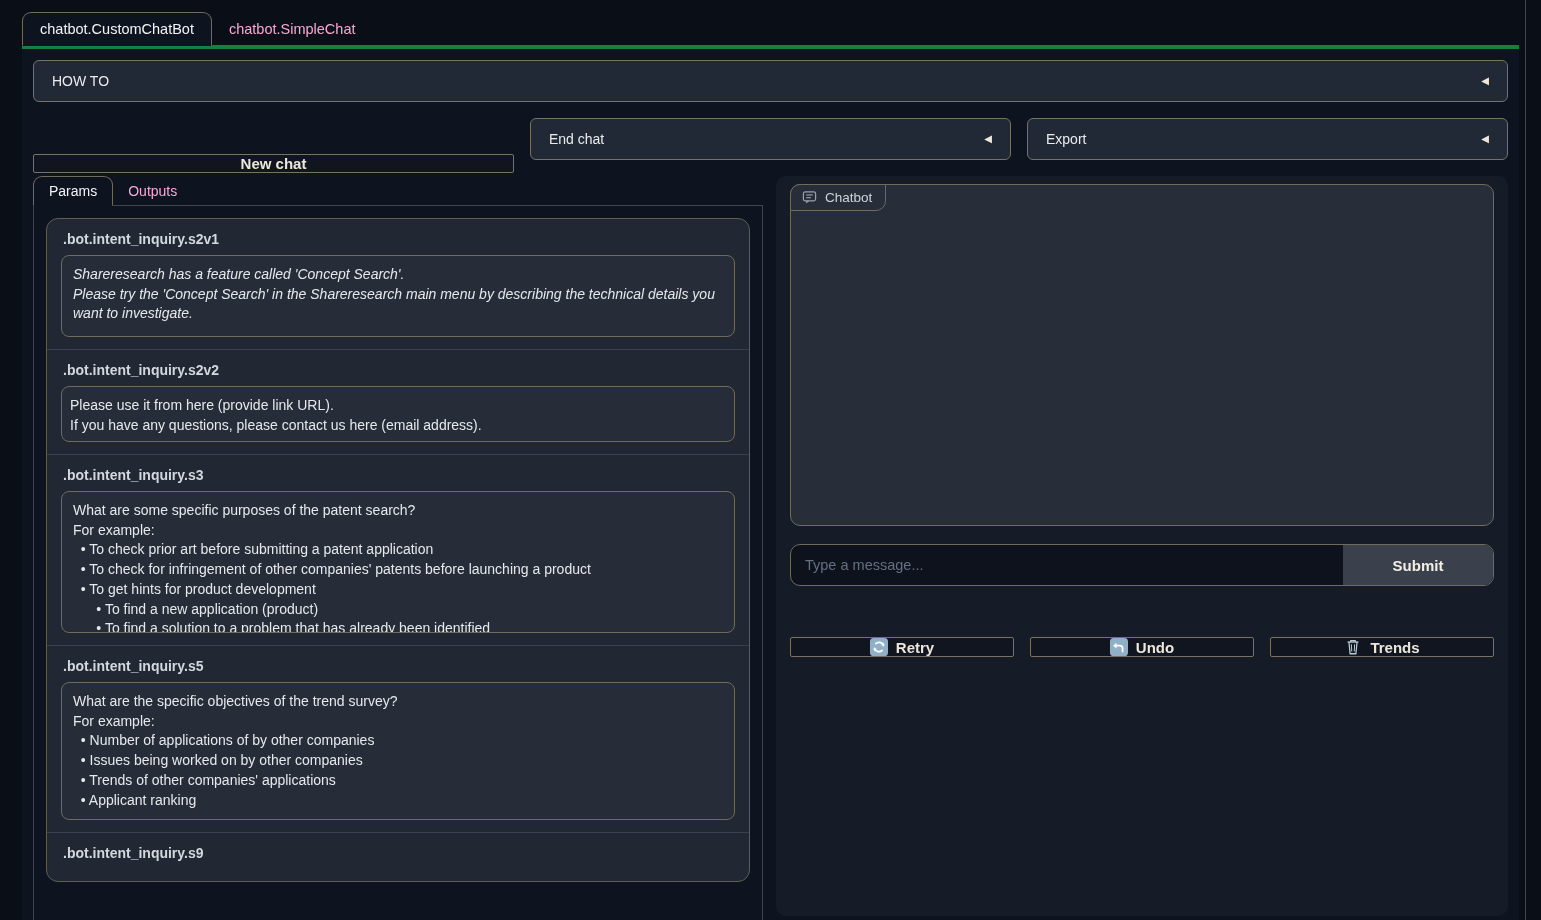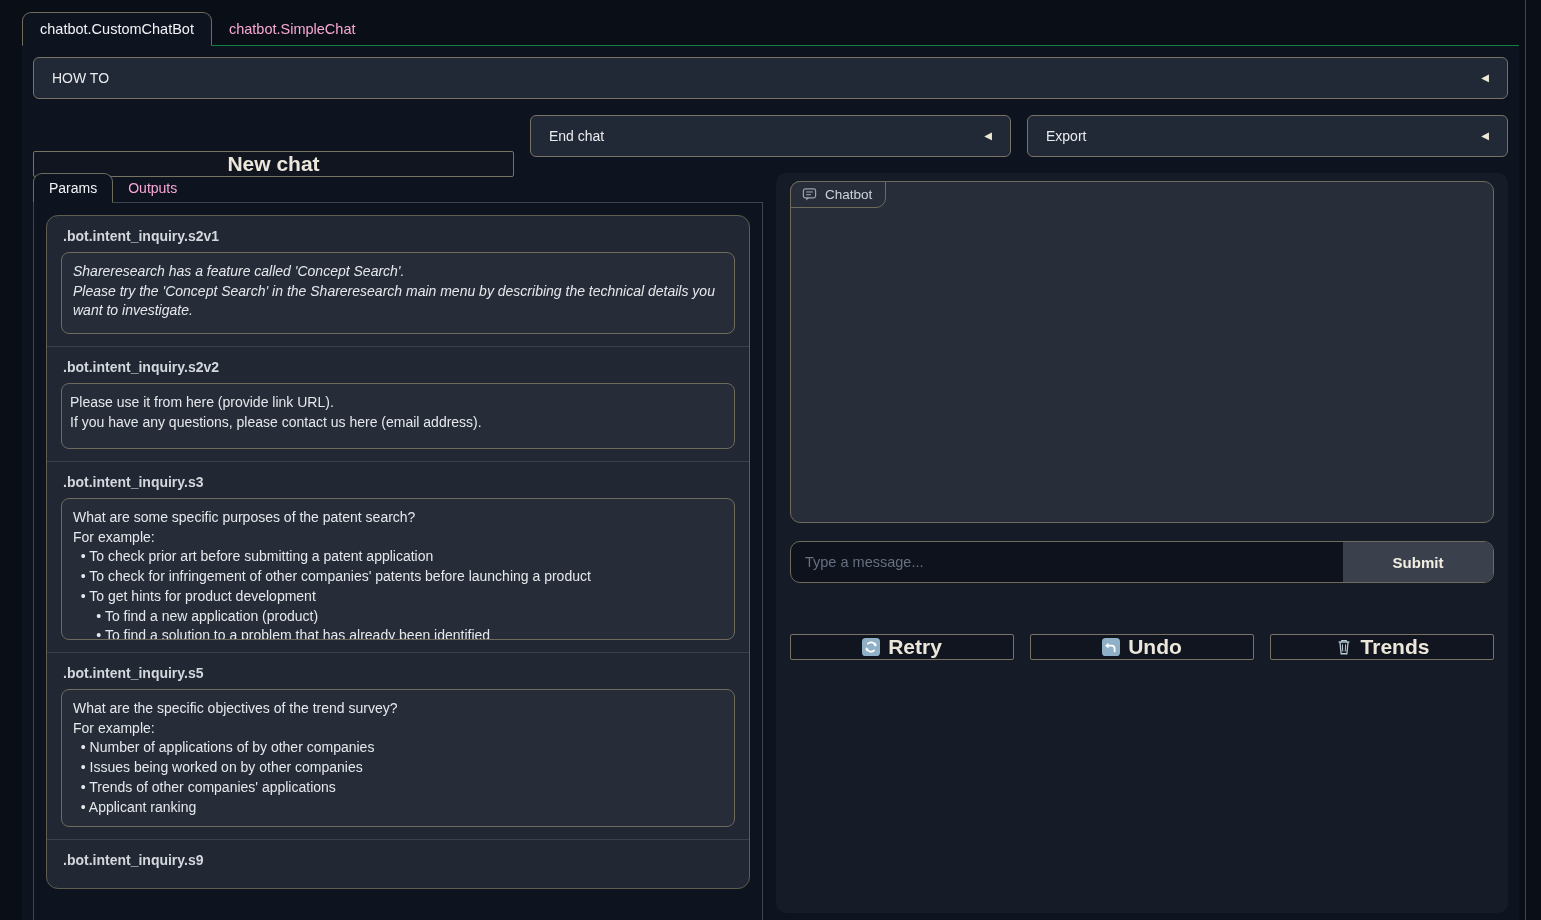--- a/index.html
+++ b/index.html
@@ -6,21 +6,21 @@
   html,body { width:1541px; height:920px; overflow:hidden; }
   body {
     background:#0a0e16;
     font-family:"Liberation Sans", sans-serif;
     color:#e6e8eb;
     position:relative;
   }
   .app { position:absolute; left:22px; top:12px; width:1497px; }
 
   
-  .tabbar { display:flex; align-items:flex-end; border-bottom:1px solid #15803d; }
+  .tabbar { display:flex; align-items:flex-end; border-bottom:4px solid #15803d; }
   .tab { padding:8px 17px; font-size:14.5px; color:#f9a8d4; cursor:pointer; white-space:nowrap; }
   .tab.active {
     color:#f3f4f6;
     background:#0e1320;
     border:1px solid #6f6b5d;
     border-bottom:1px solid #0e1320;
     border-radius:9px 9px 0 0;
     margin-bottom:-1px;
   }
   .tabitem-top { background:#0e1320; padding:11px; min-height:852px; }
@@ -29,21 +29,21 @@
   .accordion {
     height:42px; background:#222936; border:1px solid #777263; border-radius:6px;
     display:flex; align-items:center; padding:0 18px; font-size:14px; color:#e9ebee;
     cursor:pointer;
   }
   .accordion .arrow { margin-left:auto; color:#efe8d4; font-size:10px; line-height:1; }
   .actions-row { display:grid; grid-template-columns:1fr 1fr 1fr; gap:16px; margin-top:16px; height:42px; }
   .btn-dark {
     background:#10151f; border:1px solid #777263; border-radius:2px;
     display:flex; align-items:center; justify-content:center; gap:8px;
-    font-size:21px; font-weight:bold; color:#ece7da; cursor:pointer;margin-top:36px;
+    font-size:15px; font-weight:bold; color:#ece7da; cursor:pointer;margin-top:36px;
   }
 
   
   .columns { display:flex; gap:13px; margin-top:16px; align-items:flex-start; }
   .left-col { width:730px; flex:none; }
   .inner-tabbar { display:flex; align-items:flex-end; border-bottom:1px solid #3e4450; }
   .inner-tabbar .tab { padding:6px 15px; font-size:14px; }
   .inner-content {
     border-left:1px solid #3e4450; border-right:1px solid #3e4450;
     padding:12px; min-height:720px;
@@ -132,21 +132,21 @@
           <div class="group">
 
             <div class="section">
               <div class="section-label">.bot.intent_inquiry.s2v1</div>
               <textarea style="height: 82px; font-style: italic;">Shareresearch has a feature called 'Concept Search'.
 Please try the 'Concept Search' in the Shareresearch main menu by describing the technical details you want to investigate.</textarea>
             </div>
 
             <div class="section">
               <div class="section-label">.bot.intent_inquiry.s2v2</div>
-              <textarea style="height: 66px; padding-left: 8px;">Please use it from here (provide link URL).
+              <textarea style="height: 56px; padding-left: 8px;">Please use it from here (provide link URL).
 If you have any questions, please contact us here (email address).</textarea>
             </div>
 
             <div class="section">
               <div class="section-label">.bot.intent_inquiry.s3</div>
               <textarea style="height: 142px;">What are some specific purposes of the patent search?
 For example:
   • To check prior art before submitting a patent application
   • To check for infringement of other companies' patents before launching a product
   • To get hints for product development

